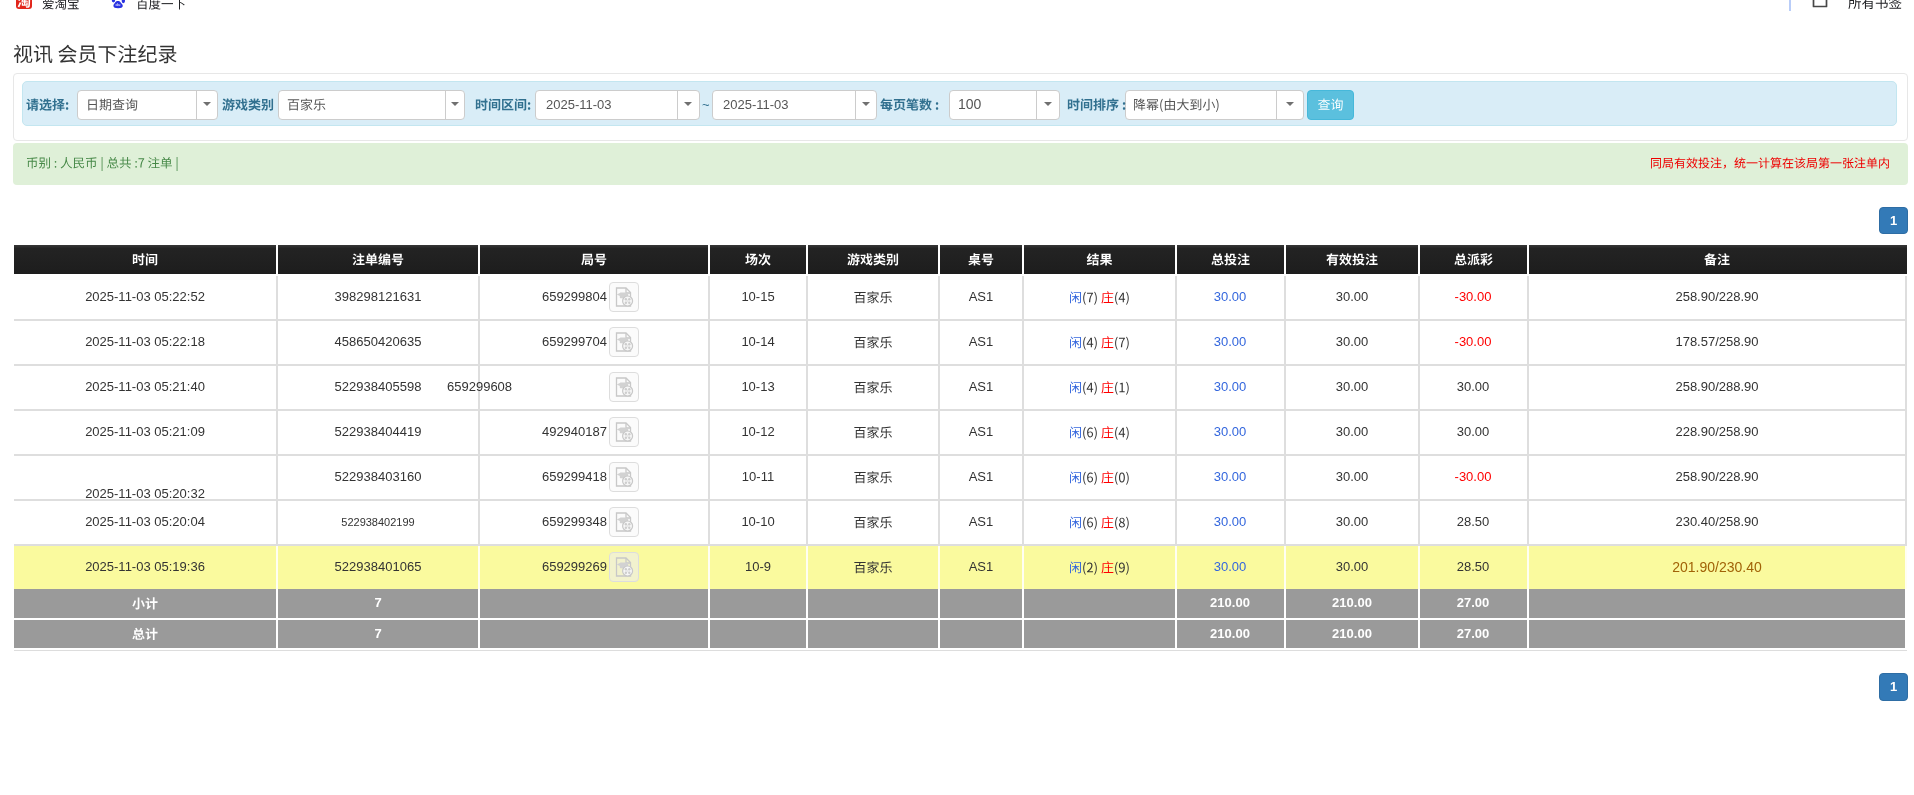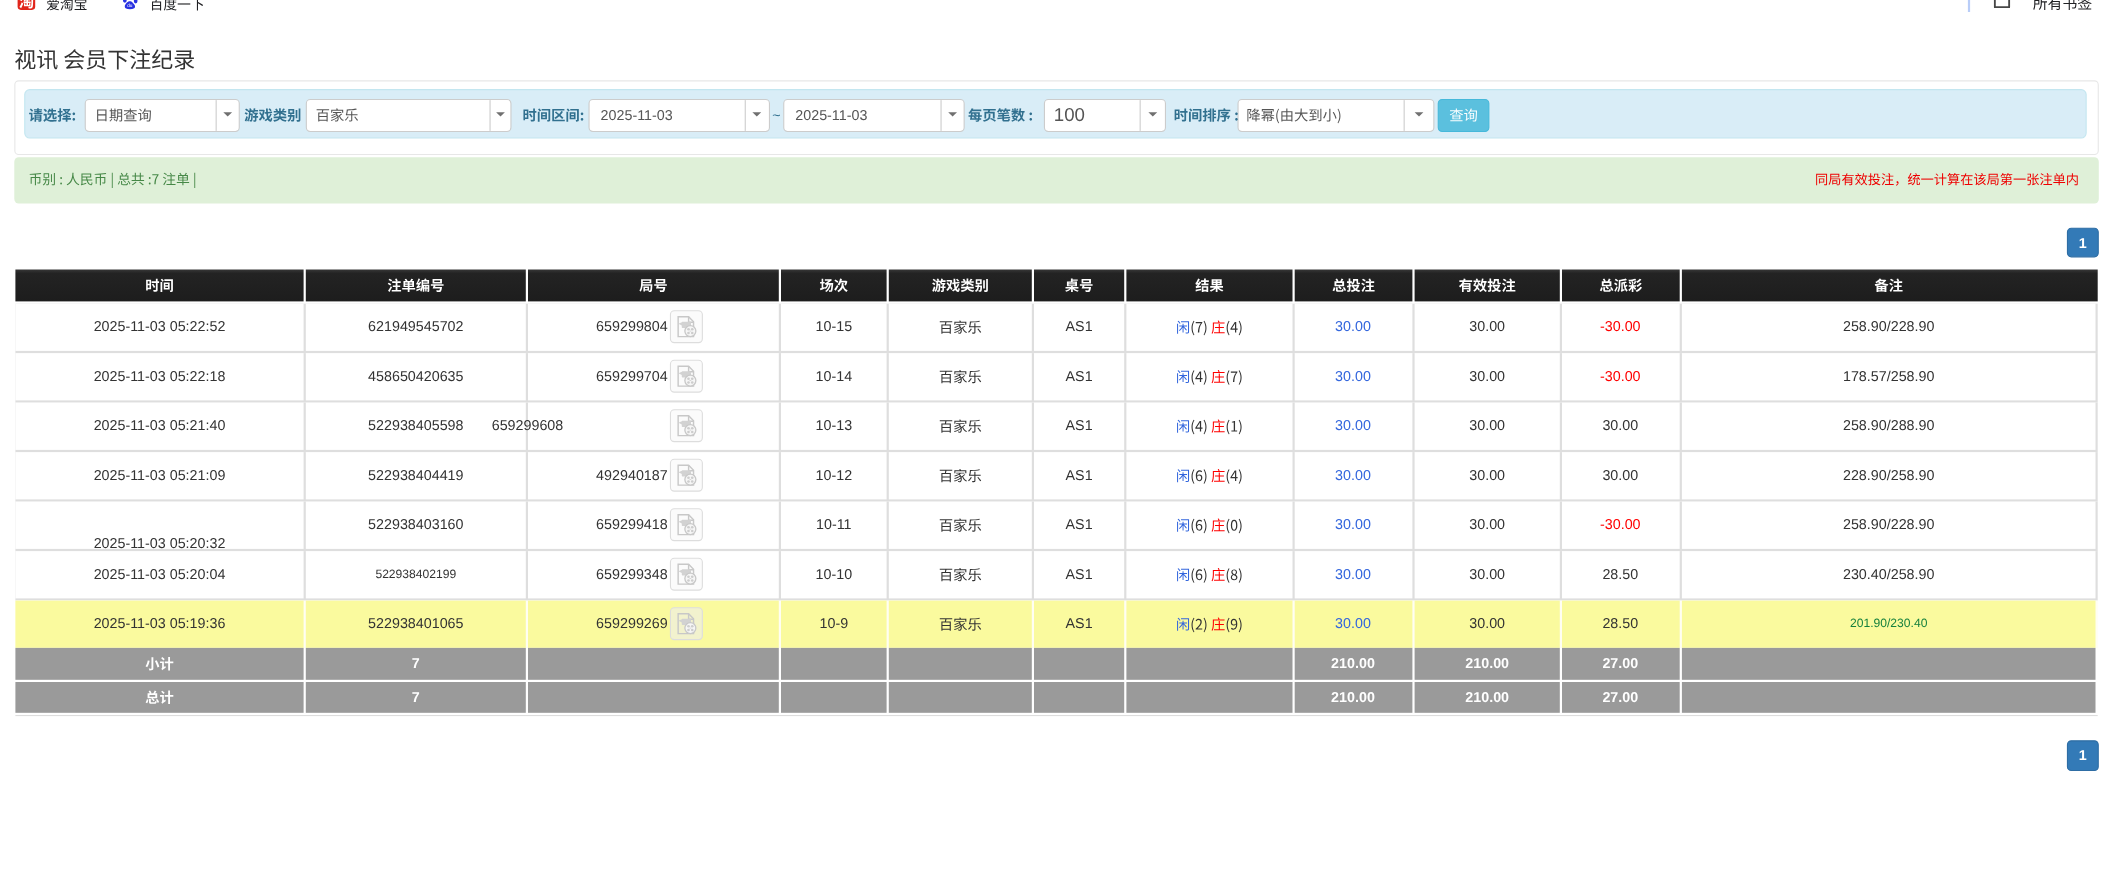--- a/index.html
+++ b/index.html
@@ -40,21 +40,21 @@
 <div class="arrow" style="left:684px;top:102px"></div>
 <div class="abs" style="left:546px;top:90px;height:30px;line-height:29px;font-size:13px;color:#555">2025-11-03</div>
 <div class="abs" style="left:702px;top:90px;height:30px;line-height:29px;font-size:13px;color:#31708f">~</div>
 <div class="sel" style="left:712px;top:90px;width:165px;height:30px"></div>
 <div class="seldiv" style="left:855px;top:91px;height:28px"></div>
 <div class="arrow" style="left:862px;top:102px"></div>
 <div class="abs" style="left:723px;top:90px;height:30px;line-height:29px;font-size:13px;color:#555">2025-11-03</div>
 <div class="sel" style="left:949px;top:90px;width:111px;height:30px"></div>
 <div class="seldiv" style="left:1036px;top:91px;height:28px"></div>
 <div class="arrow" style="left:1044px;top:102px"></div>
-<div class="abs" style="left:958px;top:90px;height:18px;line-height:29px;font-size:17px;color:#555">100</div>
+<div class="abs" style="left:958px;top:90px;height:18px;line-height:29px;font-size:14px;color:#555">100</div>
 <div class="sel" style="left:1125px;top:90px;width:179px;height:30px"></div>
 <div class="seldiv" style="left:1276px;top:91px;height:28px"></div>
 <div class="arrow" style="left:1286px;top:102px"></div>
 <div class="abs" style="left:1307px;top:90px;width:47px;height:30px;background:#5bc0de;border:1px solid #46b8da;border-radius:4px"></div>
 <div class="abs" style="left:13px;top:143px;width:1895px;height:42px;background:#dff0d8;border-radius:4px"></div>
 <div class="abs" style="left:1879px;top:207px;width:29px;height:27px;background:#337ab7;border:1px solid #2e6da4;border-radius:4px;color:#fff;font-size:13px;font-weight:bold;text-align:center;line-height:25px">1</div>
 <div class="abs" style="left:1879px;top:673px;width:29px;height:28px;background:#337ab7;border:1px solid #2e6da4;border-radius:4px;color:#fff;font-size:13px;font-weight:bold;text-align:center;line-height:26px">1</div>
 <div class="abs" style="left:14px;top:245px;width:262px;height:29px;background:linear-gradient(#373737,#232323 12%,#1d1d1d)"></div>
 <div class="abs" style="left:278px;top:245px;width:200px;height:29px;background:linear-gradient(#373737,#232323 12%,#1d1d1d)"></div>
 <div class="abs" style="left:480px;top:245px;width:228px;height:29px;background:linear-gradient(#373737,#232323 12%,#1d1d1d)"></div>
@@ -169,21 +169,21 @@
 <div class="abs" style="left:710px;top:620px;width:96px;height:28px;background:#9a9a9a"></div>
 <div class="abs" style="left:808px;top:620px;width:130px;height:28px;background:#9a9a9a"></div>
 <div class="abs" style="left:940px;top:620px;width:82px;height:28px;background:#9a9a9a"></div>
 <div class="abs" style="left:1024px;top:620px;width:151px;height:28px;background:#9a9a9a"></div>
 <div class="abs" style="left:1177px;top:620px;width:107px;height:28px;background:#9a9a9a"></div>
 <div class="abs" style="left:1286px;top:620px;width:132px;height:28px;background:#9a9a9a"></div>
 <div class="abs" style="left:1420px;top:620px;width:107px;height:28px;background:#9a9a9a"></div>
 <div class="abs" style="left:1529px;top:620px;width:376px;height:28px;background:#9a9a9a"></div>
 <div class="abs" style="left:14px;top:650px;width:1893px;height:1px;background:#ddd"></div>
 <div class="ltx" style="left:65px;top:287px;width:160px;line-height:20px;color:#333;font-size:13px">2025-11-03 05:22:52</div>
-<div class="ltx" style="left:298px;top:287px;width:160px;line-height:20px;color:#333;font-size:13px">621949545702</div>
+<div class="ltx" style="left:298px;top:287px;width:160px;line-height:20px;color:#333;font-size:13px">398298121631</div>
 <div class="abs" style="left:447px;top:287px;width:160px;line-height:20px;font-size:13px;color:#333;text-align:right">659299804</div>
 <div class="abs" style="left:609px;top:282px;width:30px;height:30px;background:#fbfbfb;border:1px solid #ddd;border-radius:4px">
 <svg width="22" height="22" viewBox="0 0 22 22" style="position:absolute;left:3px;top:3px">
 <g fill="none" stroke="#c8c8c8" stroke-width="1.3">
 <path d="M3.5 2h9.5l4.5 4.5v13.5h-14z"></path>
         <path d="M13 2v5h4.5"></path>
       </g>
 <path d="M3.8 8.4l3 1.5v-3zM7.5 6.6h7a0.7 0.7 0 0 1 0.7 0.7v4.2a0.7 0.7 0 0 1-0.7 0.7h-7a0.7 0.7 0 0 1-0.7-0.7v-4.2a0.7 0.7 0 0 1 0.7-0.7z" fill="#d2d2d2"></path>
 <circle cx="14.6" cy="15" r="5" fill="#f6f6f6" stroke="#c8c8c8" stroke-width="1.2"></circle>
 <circle cx="12.9" cy="13.3" r="1.2" fill="#cdcdcd"></circle>
@@ -335,21 +335,21 @@
 <circle cx="12.9" cy="16.7" r="1.2" fill="#cdcdcd"></circle>
       <circle cx="16.3" cy="16.7" r="1.2" fill="#cdcdcd"></circle>
 <rect x="13.8" y="14.65" width="1.6" height="0.7" fill="#cdcdcd"></rect>
     </svg>
   </div>
 <div class="ltx" style="left:678px;top:557px;width:160px;line-height:20px;color:#333;font-size:13px">10-9</div>
 <div class="ltx" style="left:901px;top:557px;width:160px;line-height:20px;color:#333;font-size:13px">AS1</div>
 <div class="ltx" style="left:1150px;top:557px;width:160px;line-height:20px;color:#3366dd;font-size:13px">30.00</div>
 <div class="ltx" style="left:1272px;top:557px;width:160px;line-height:20px;color:#333;font-size:13px">30.00</div>
 <div class="ltx" style="left:1393px;top:557px;width:160px;line-height:20px;color:#333;font-size:13px">28.50</div>
-<div class="ltx" style="left:1637px;top:557px;width:160px;line-height:20px;color:#15803d;font-size:11px">201.90/230.40</div>
+<div class="ltx" style="left:1637px;top:557px;width:160px;line-height:20px;color:#a16207;font-size:14px">201.90/230.40</div>
 <div class="ltx" style="left:298px;top:593px;width:160px;line-height:20px;color:#fff;font-weight:bold;font-size:13px">7</div>
 <div class="ltx" style="left:1150px;top:593px;width:160px;line-height:20px;color:#fff;font-weight:bold;font-size:13px">210.00</div>
 <div class="ltx" style="left:1272px;top:593px;width:160px;line-height:20px;color:#fff;font-weight:bold;font-size:13px">210.00</div>
 <div class="ltx" style="left:1393px;top:593px;width:160px;line-height:20px;color:#fff;font-weight:bold;font-size:13px">27.00</div>
 <div class="ltx" style="left:298px;top:624px;width:160px;line-height:20px;color:#fff;font-weight:bold;font-size:13px">7</div>
 <div class="ltx" style="left:1150px;top:624px;width:160px;line-height:20px;color:#fff;font-weight:bold;font-size:13px">210.00</div>
 <div class="ltx" style="left:1272px;top:624px;width:160px;line-height:20px;color:#fff;font-weight:bold;font-size:13px">210.00</div>
 <div class="ltx" style="left:1393px;top:624px;width:160px;line-height:20px;color:#fff;font-weight:bold;font-size:13px">27.00</div>
 <svg width="1914" height="795" viewBox="0 0 1914 795" style="position:absolute;left:0;top:0;pointer-events:none;z-index:50">
 <defs>

